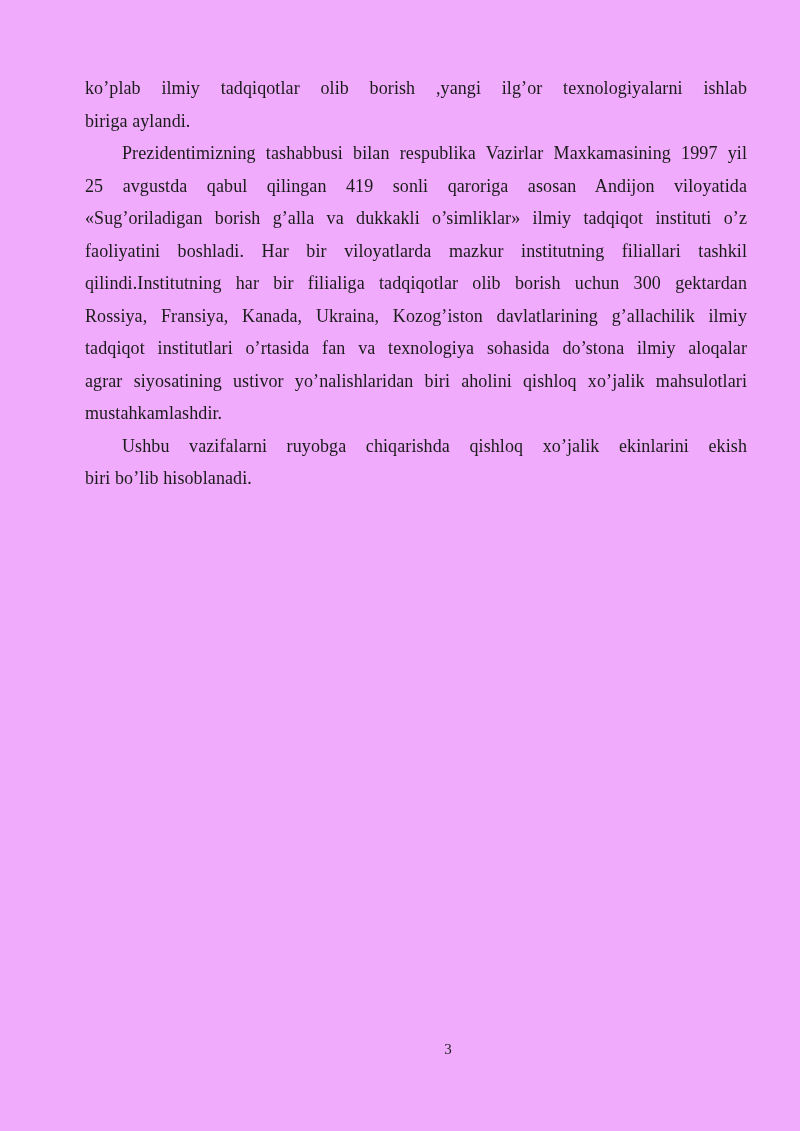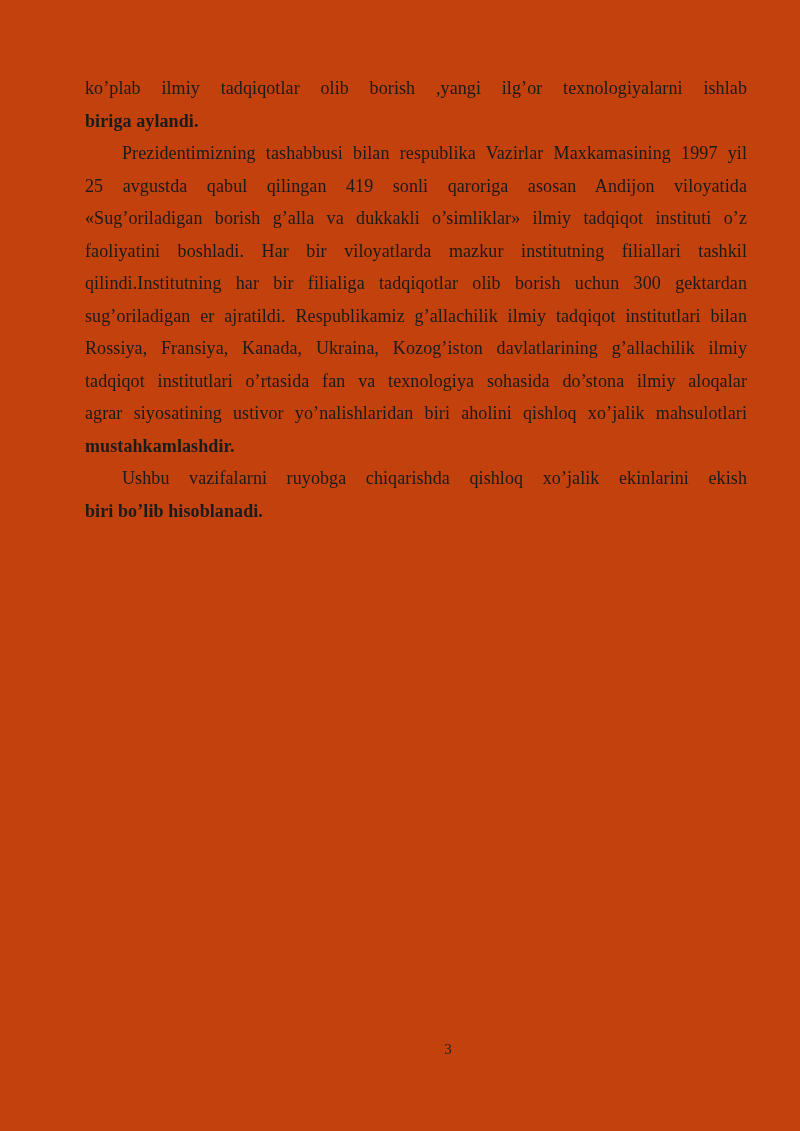--- a/index.html
+++ b/index.html
@@ -11,21 +11,21 @@
     height: 1131px;
     background: #fdfdfd;
     position: relative;
     font-family: "Liberation Serif", "DejaVu Serif", serif;
     color: #1b1b1b;
     overflow: hidden;
   }
   .page {
     position: absolute;
     inset: 0;
-    background: #c2410c;
+    background: #f0abfc;
   }
   .text-block {
     position: absolute;
     left: 85px;
     top: 72px;
     width: 662px;
   }
   .paragraph {
     margin: 0;
     padding: 0;
@@ -34,21 +34,20 @@
     font-size: 18px;
     line-height: 32.5px;
     text-align: justify;
     text-align-last: justify;
     -moz-text-align-last: justify;
     white-space: normal;
     letter-spacing: 0.1px;
   }
   .line.last {
     text-align-last: left;
-    font-weight: bold;
     -moz-text-align-last: left;
   }
   .line.indent {
     text-indent: 37px;
   }
   .page-number {
     position: absolute;
     left: 403px;
     top: 1040px;
     width: 90px;
@@ -66,21 +65,20 @@
       <div class="paragraph">
         <div class="line">ko’plab ilmiy tadqiqotlar olib borish ,yangi ilg’or texnologiyalarni ishlab</div>
         <div class="line last">biriga aylandi.</div>
       </div>
       <div class="paragraph">
         <div class="line indent">Prezidentimizning tashabbusi bilan respublika Vazirlar Maxkamasining 1997 yil</div>
         <div class="line">25 avgustda qabul qilingan 419 sonli qaroriga asosan Andijon viloyatida</div>
         <div class="line">«Sug’oriladigan borish g’alla va dukkakli o’simliklar» ilmiy tadqiqot instituti o’z</div>
         <div class="line">faoliyatini boshladi. Har bir viloyatlarda mazkur institutning filiallari tashkil</div>
         <div class="line">qilindi.Institutning har bir filialiga tadqiqotlar olib borish uchun 300 gektardan</div>
-        <div class="line">sug’oriladigan er ajratildi. Respublikamiz g’allachilik ilmiy tadqiqot institutlari bilan</div>
         <div class="line">Rossiya, Fransiya, Kanada, Ukraina, Kozog’iston davlatlarining g’allachilik ilmiy</div>
         <div class="line">tadqiqot institutlari o’rtasida fan va texnologiya sohasida do’stona ilmiy aloqalar</div>
         <div class="line">agrar siyosatining ustivor yo’nalishlaridan biri aholini qishloq xo’jalik mahsulotlari</div>
         <div class="line last">mustahkamlashdir.</div>
       </div>
       <div class="paragraph">
         <div class="line indent">Ushbu vazifalarni ruyobga chiqarishda qishloq xo’jalik ekinlarini ekish</div>
         <div class="line last">biri bo’lib hisoblanadi.</div>
       </div>
     </div>

